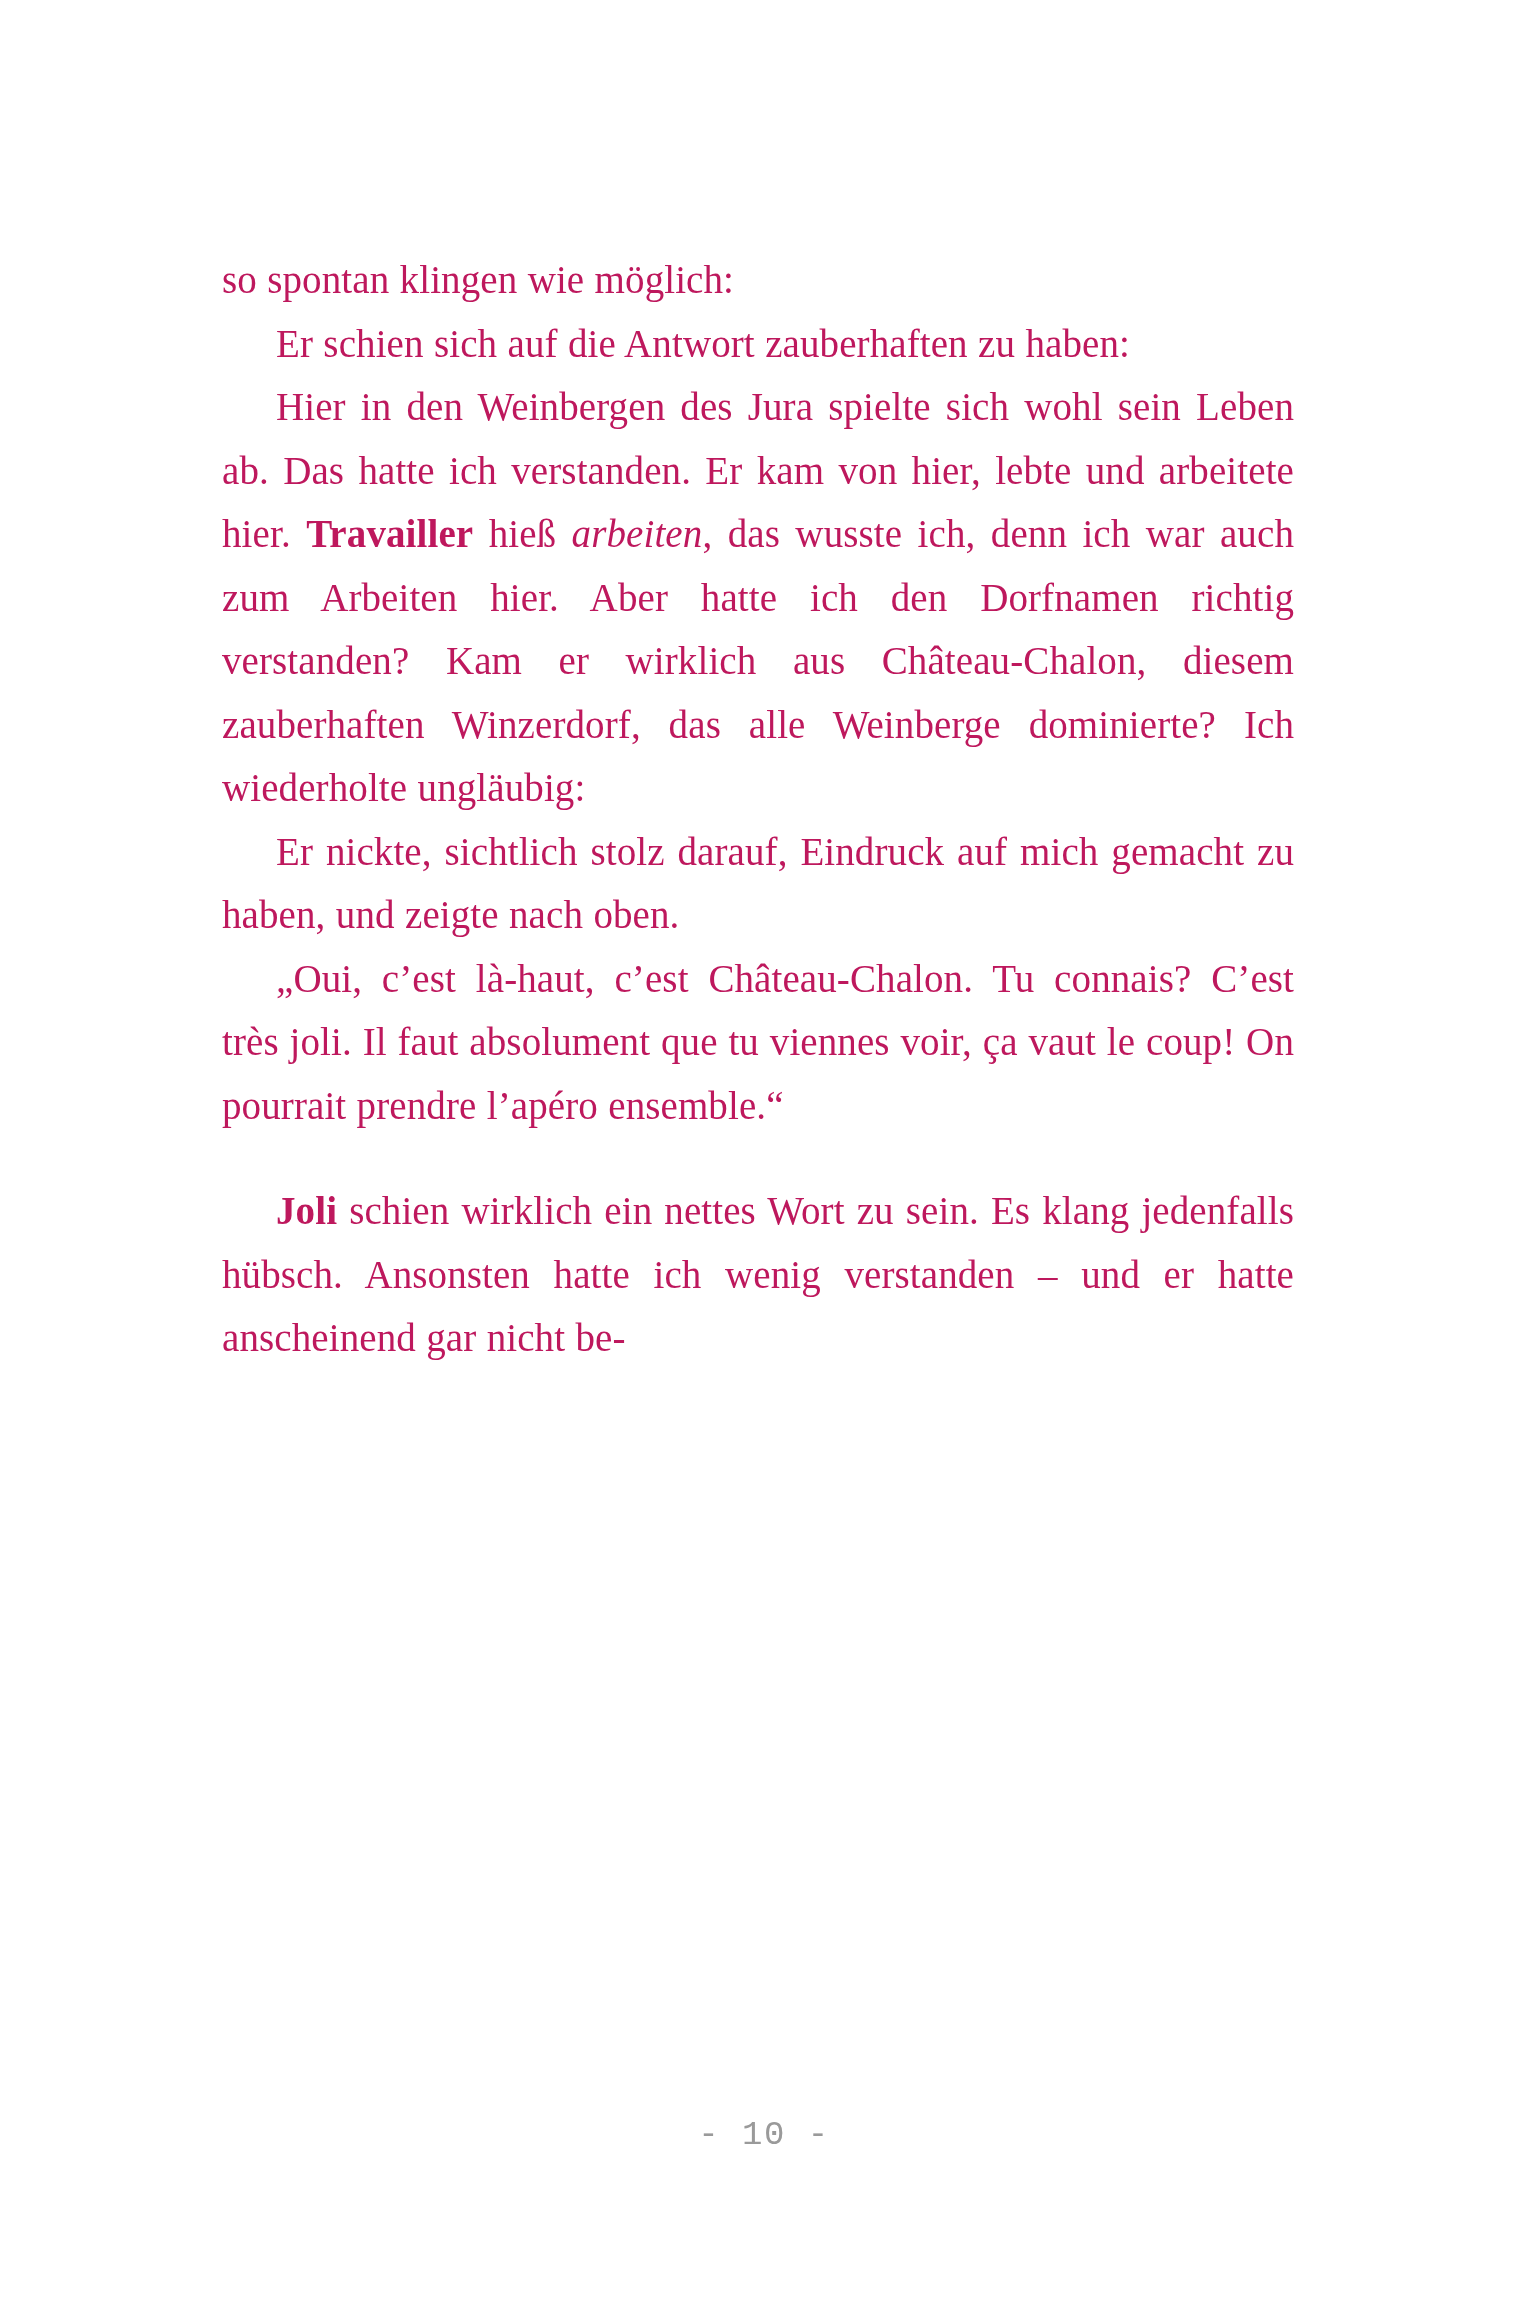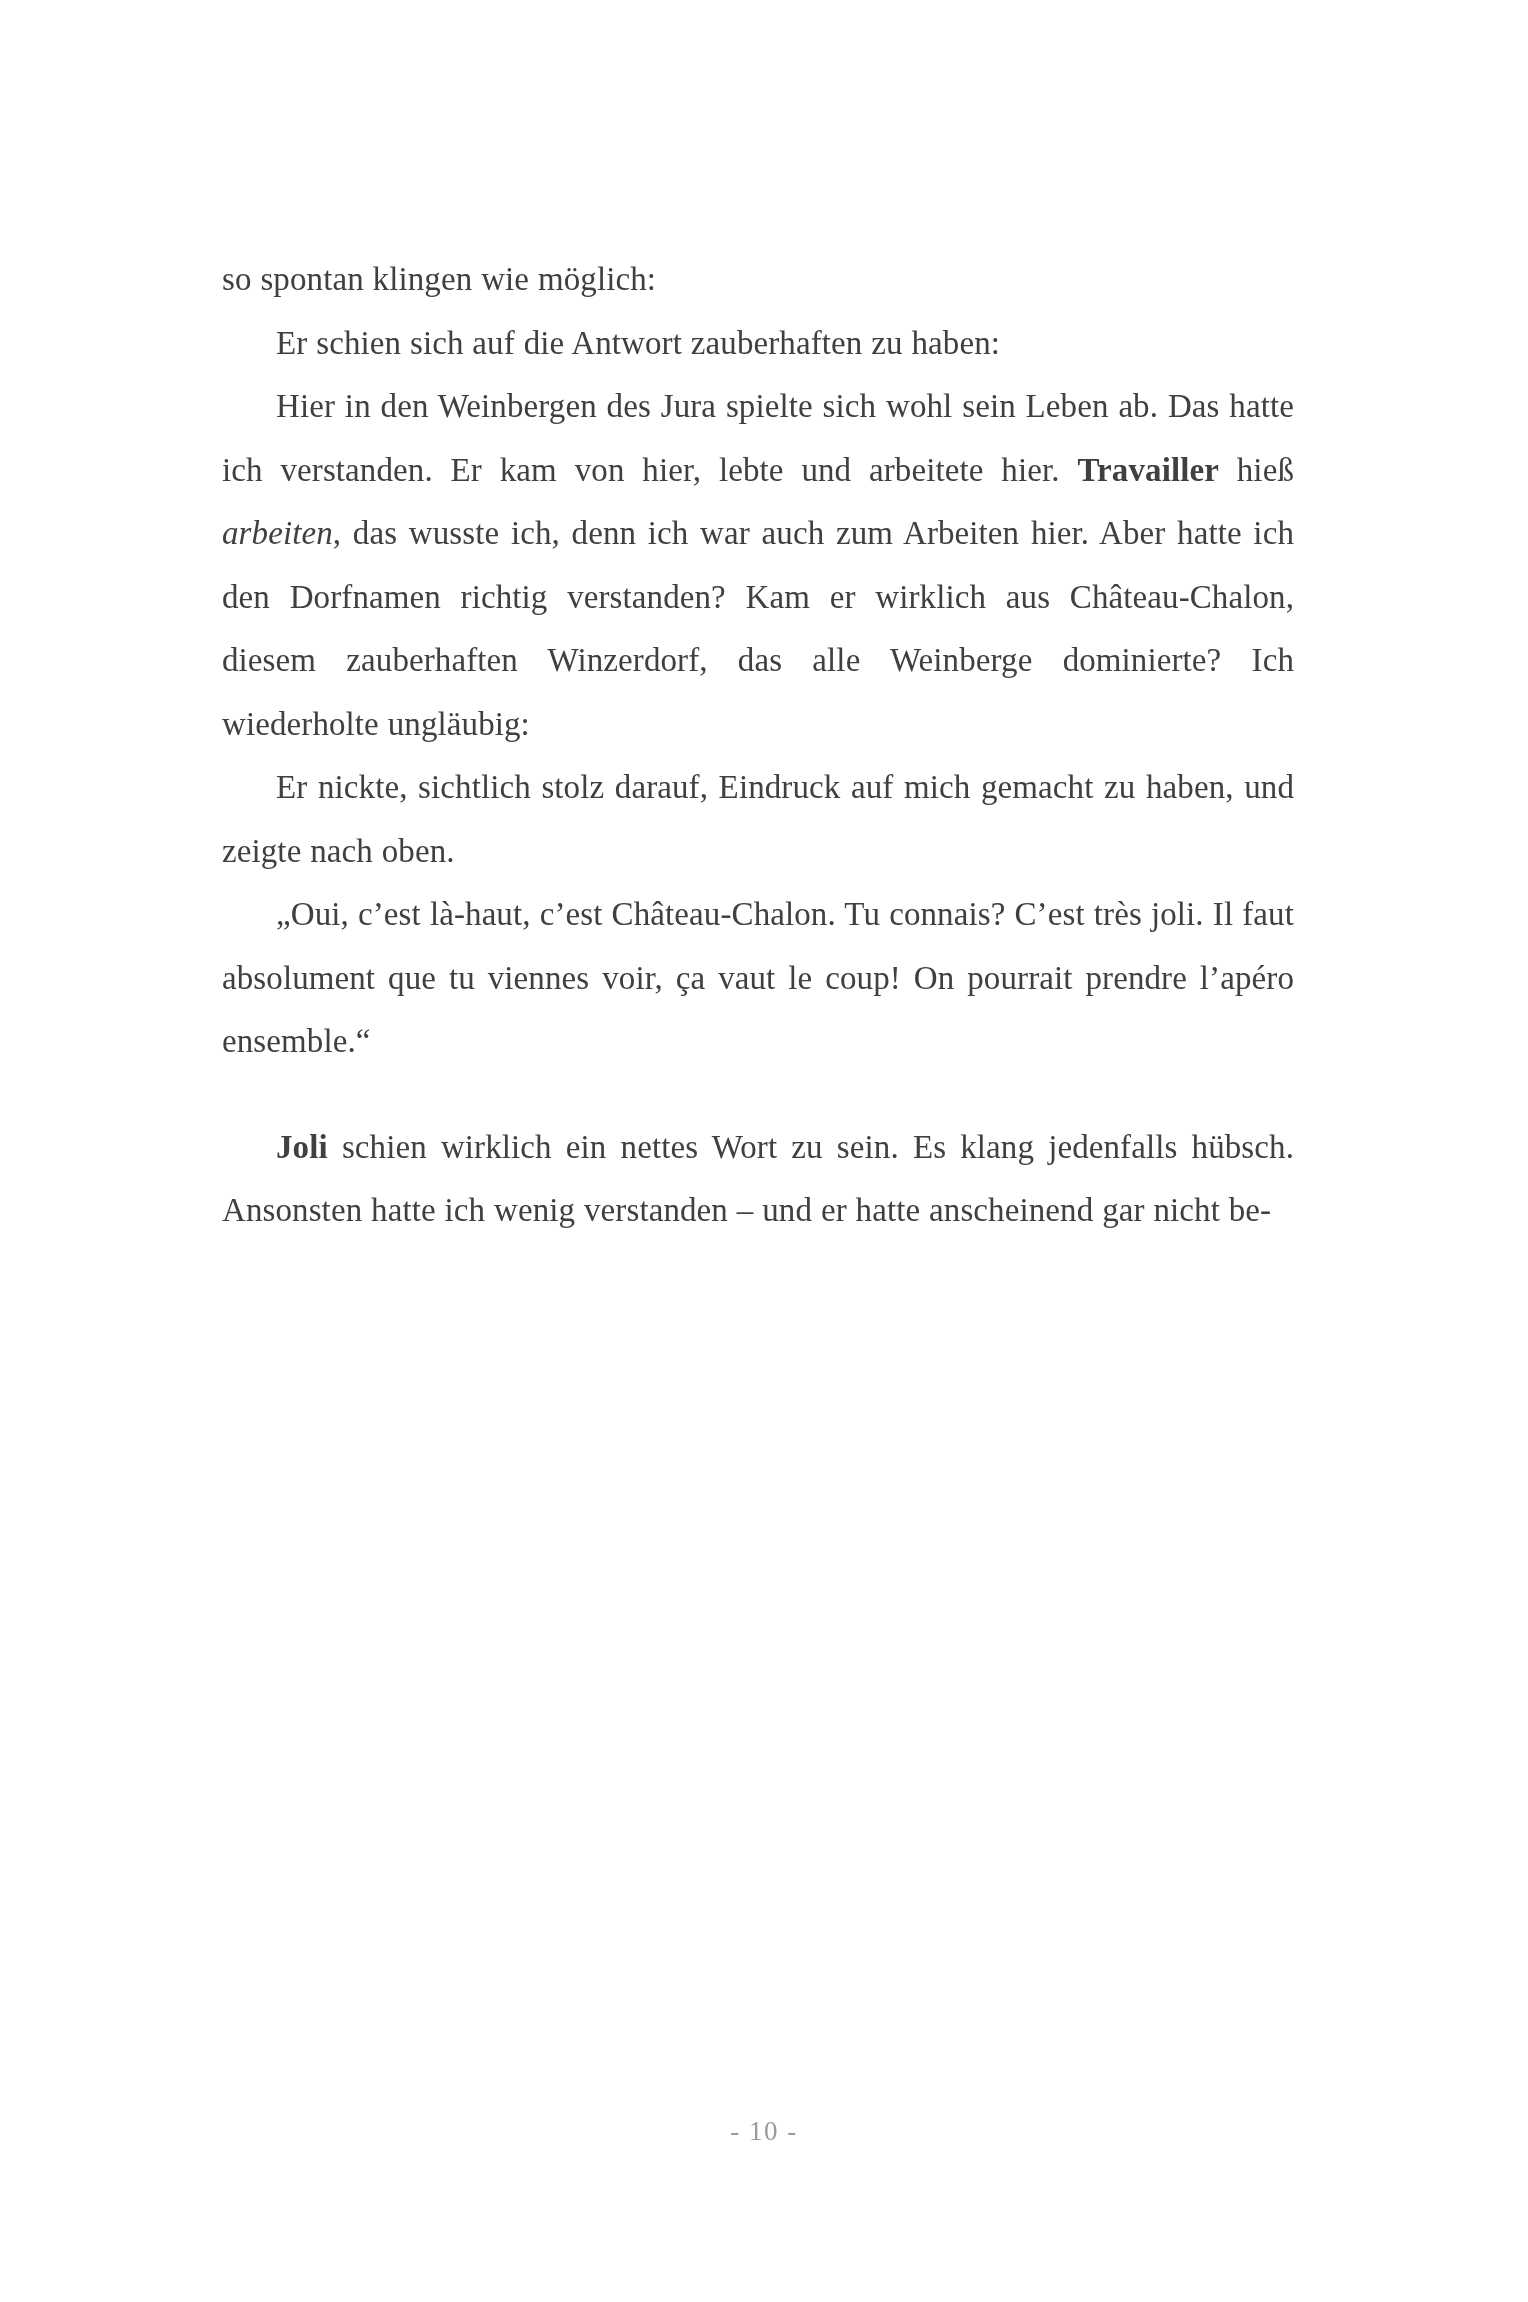--- a/index.html
+++ b/index.html
@@ -28,29 +28,29 @@
   .text-column {
     position: absolute;
     left: 222px;
     top: 248px;
     width: 1072px;
   }
 
   p.para {
     margin: 0;
     padding: 0;
-    font-size: 33px;
+    font-size: 39px;
     line-height: 63.5px;
     text-align: justify;
     text-justify: inter-word;
     -webkit-hyphens: none;
     hyphens: none;
     letter-spacing: 0.1px;
     word-spacing: 0.5px;
-    color: #404040;
+    color: #be185d;
   }
 
   
   p.para.noindent {
     text-indent: 0;
   }
   p.para.indent {
     text-indent: 54px;
   }
 
@@ -66,23 +66,23 @@
   i.ital {
     font-style: italic;
   }
 
   .folio {
     position: absolute;
     left: 0;
     top: 2116px;
     width: 1528px;
     text-align: center;
-    font-size: 27px;
+    font-size: 34px;
     color: #9a9a9a;
-    font-family: Liberation Serif, serif;
+    font-family: Liberation Mono, monospace;
     letter-spacing: 1.5px;
   }
 </style>
 </head>
 <body>
 
 <div class="page">
 
   <div class="text-column">
 

